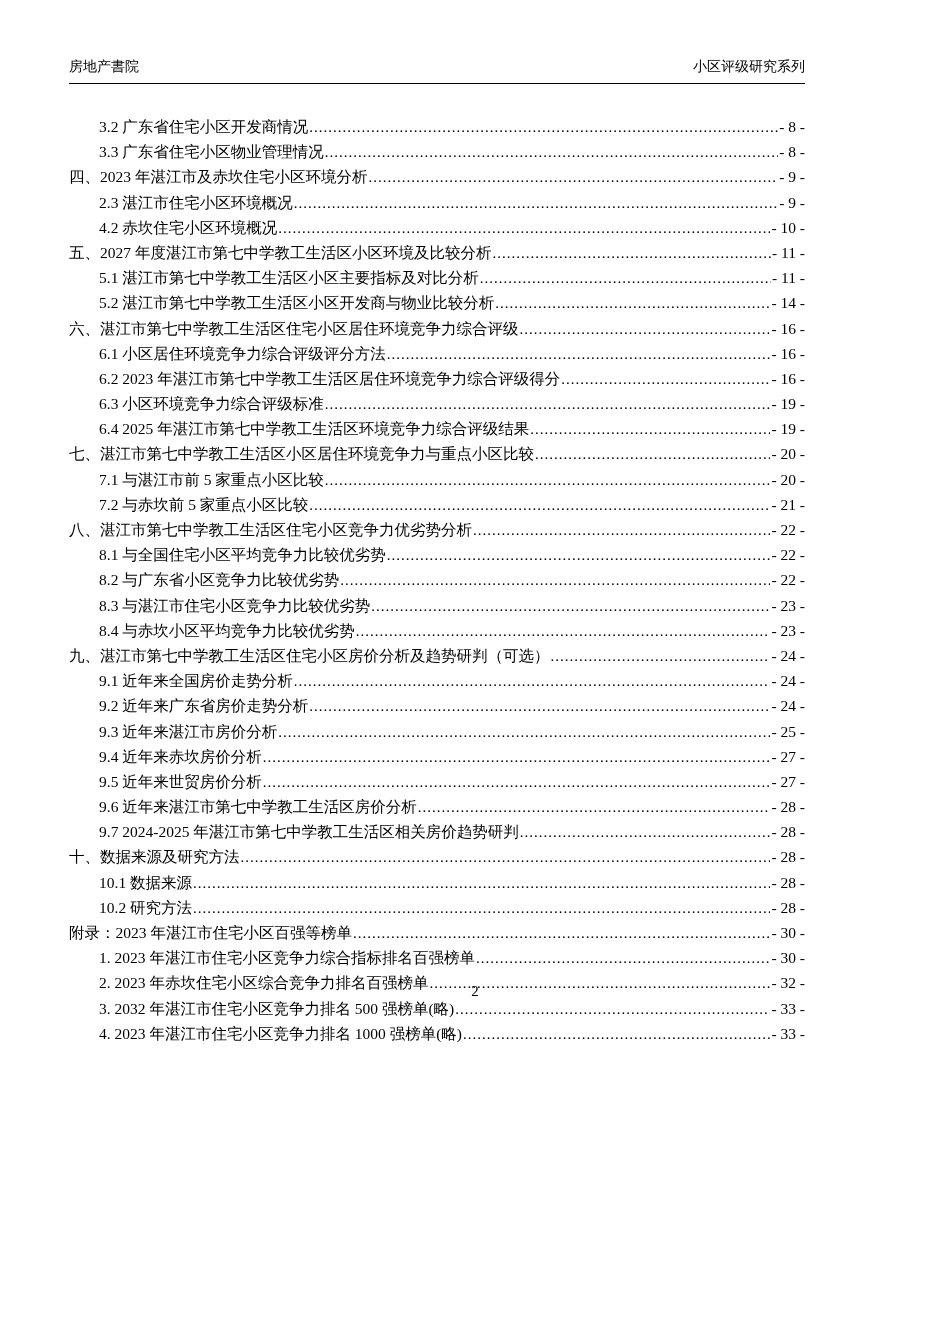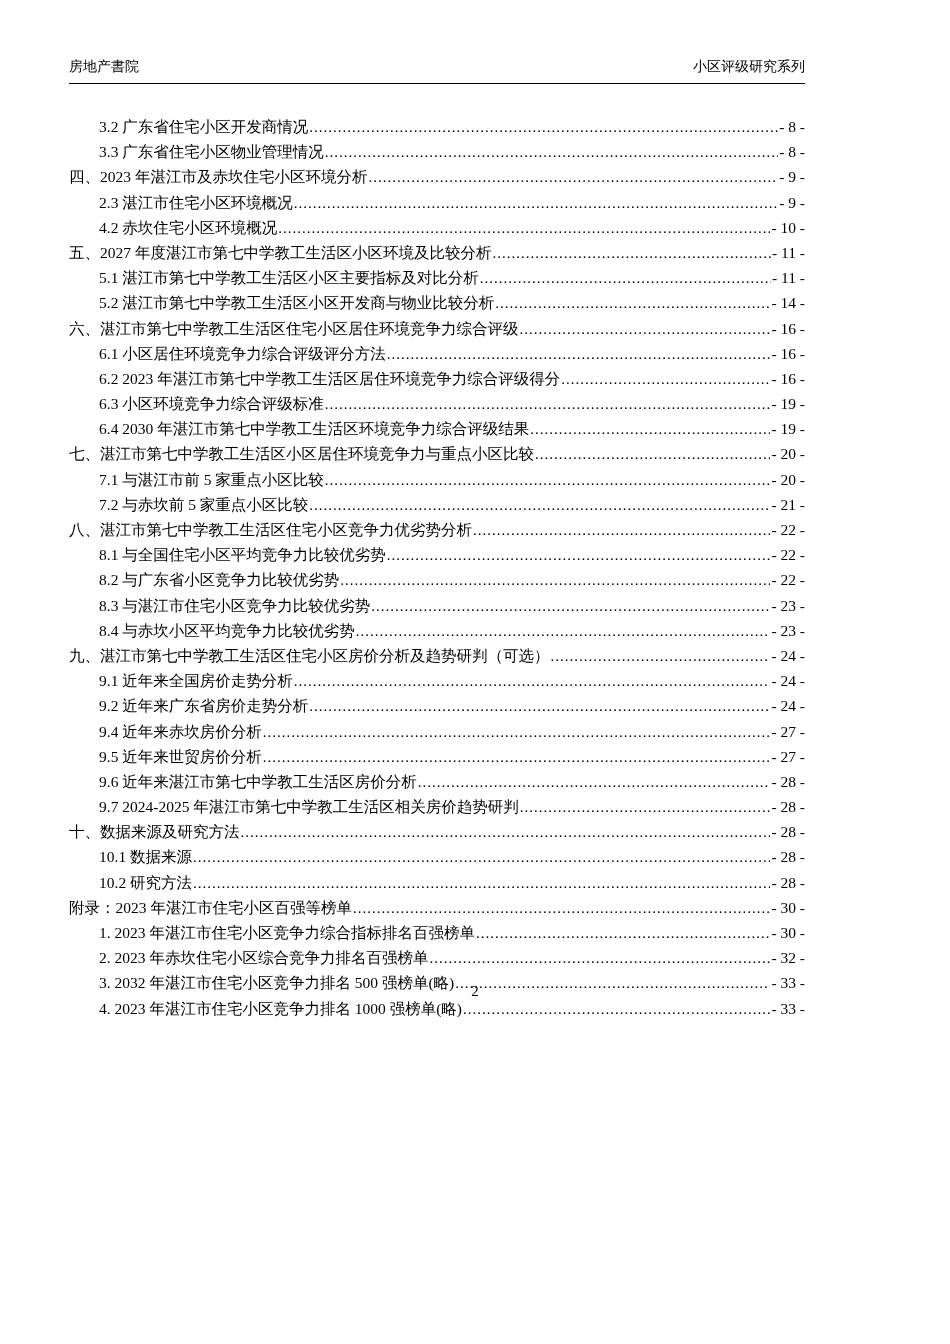--- a/index.html
+++ b/index.html
@@ -136,21 +136,21 @@
     <span class="toc-page">- 16 -</span>
   </div>
 
   <div class="toc-entry level-2">
     <span class="toc-text">6.3 小区环境竞争力综合评级标准</span>
     <span class="toc-dots"></span>
     <span class="toc-page">- 19 -</span>
   </div>
 
   <div class="toc-entry level-2">
-    <span class="toc-text">6.4 2030 年湛江市第七中学教工生活区环境竞争力综合评级结果</span>
+    <span class="toc-text">6.4 2025 年湛江市第七中学教工生活区环境竞争力综合评级结果</span>
     <span class="toc-dots"></span>
     <span class="toc-page">- 19 -</span>
   </div>
 
   <div class="toc-entry level-1">
     <span class="toc-text">七、湛江市第七中学教工生活区小区居住环境竞争力与重点小区比较</span>
     <span class="toc-dots"></span>
     <span class="toc-page">- 20 -</span>
   </div>
 
@@ -207,20 +207,25 @@
     <span class="toc-dots"></span>
     <span class="toc-page">- 24 -</span>
   </div>
 
   <div class="toc-entry level-2">
     <span class="toc-text">9.2 近年来广东省房价走势分析</span>
     <span class="toc-dots"></span>
     <span class="toc-page">- 24 -</span>
   </div>
 
+  <div class="toc-entry level-2">
+    <span class="toc-text">9.3 近年来湛江市房价分析</span>
+    <span class="toc-dots"></span>
+    <span class="toc-page">- 25 -</span>
+  </div>
 
   <div class="toc-entry level-2">
     <span class="toc-text">9.4 近年来赤坎房价分析</span>
     <span class="toc-dots"></span>
     <span class="toc-page">- 27 -</span>
   </div>
 
   <div class="toc-entry level-2">
     <span class="toc-text">9.5 近年来世贸房价分析</span>
     <span class="toc-dots"></span>

